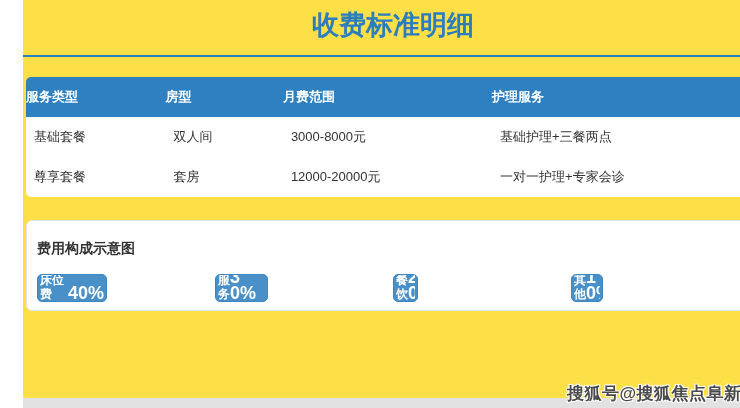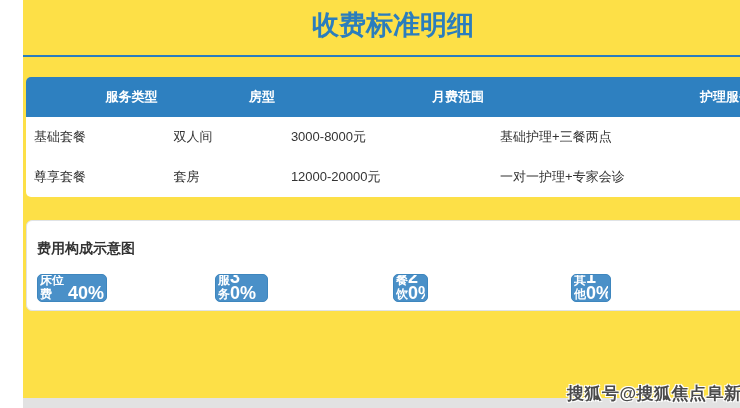--- a/index.html
+++ b/index.html
@@ -41,22 +41,22 @@
     border-radius:5px;
     overflow:hidden;
     table-layout:fixed;
     font-size:13px;
     color:#333333;
   }
   .price-table thead th{
     background:#2e80c0;
     color:#ffffff;
     font-weight:700;
-    text-align:right;
-    padding:11px 8px;
+    text-align:left;
+    padding:11px 0;
     height:16px;
   }
   .price-table tbody td{
     padding:11px 8px;
     height:16px;
     vertical-align:middle;
     background:#ffffff;
   }
   .price-table tbody tr.alt td{
     background:#e9edf0;
@@ -175,27 +175,27 @@
           <span class="bar-pct">40%</span>
         </div>
       </div>
       <div class="bar-col">
         <div class="bar" style="width: 52.5px;">
           <span class="bar-label">护理服务</span>
           <span class="bar-pct">30%</span>
         </div>
       </div>
       <div class="bar-col">
-        <div class="bar" style="width: 35px;">
+        <div class="bar" style="width: 25px;">
           <span class="bar-label">餐饮</span>
           <span class="bar-pct">20%</span>
         </div>
       </div>
       <div class="bar-col">
-        <div class="bar" style="width: 40px;">
+        <div class="bar" style="width: 32px;">
           <span class="bar-label">其他</span>
           <span class="bar-pct">10%</span>
         </div>
       </div>
     </div>
   </div>
 
   <div class="bottom-strip"></div>
   <div class="watermark">搜狐号@搜狐焦点阜新站</div>
 

